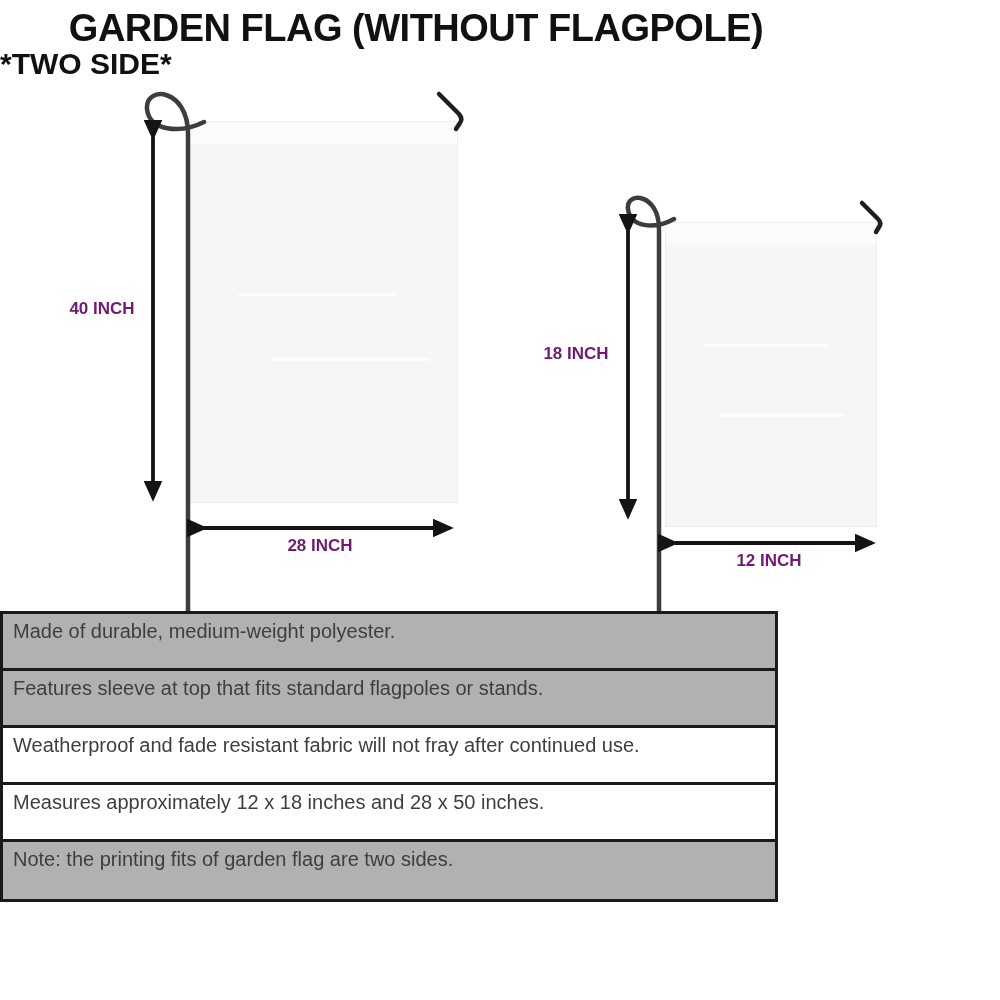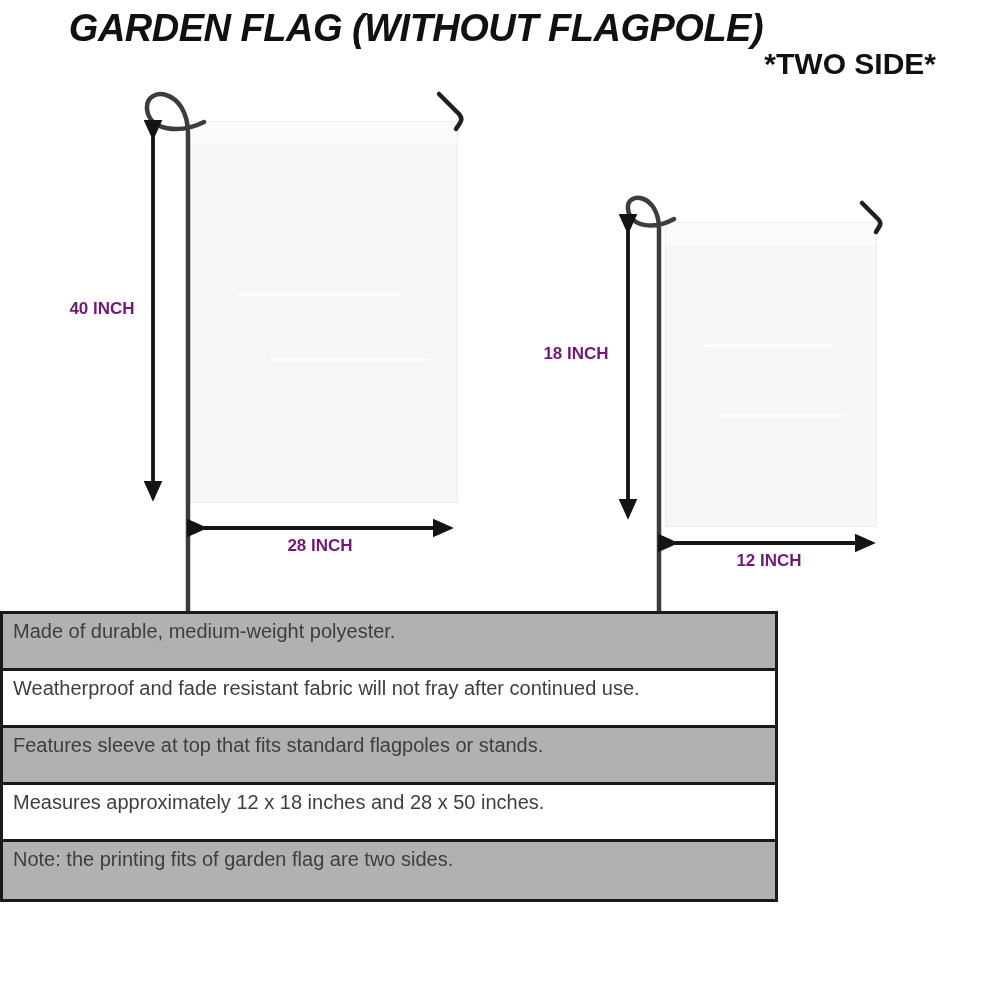--- a/index.html
+++ b/index.html
@@ -23,25 +23,24 @@
   }
   .stage{position:absolute;inset:0;}
 
   
   .title-line1{
     position:absolute;top:7px;left:0;width:832px;
     text-align:center;
     font-size:38px;font-weight:800;letter-spacing:-.5px;
     color:var(--ink);
     white-space:nowrap;
-    font-style:italic;
   }
   .title-line2{
     position:absolute;top:47px;left:0;width:936px;
-    text-align:right;
+    text-align:left;
     font-size:30px;font-weight:800;letter-spacing:0;
     color:var(--ink);
     white-space:nowrap;
   }
 
   
   .flag{
     position:absolute;
     background:var(--flag-fill);
     border:1px solid rgba(0,0,0,0.035);
@@ -137,25 +136,25 @@
 
   <div class="dim-label label-40">40 INCH</div>
   <div class="dim-label label-28">28 INCH</div>
   <div class="dim-label label-18">18 INCH</div>
   <div class="dim-label label-12">12 INCH</div>
 
   <div class="feature-panel">
     <div class="feature-row gray">
       <span>Made of durable, medium-weight polyester.</span>
     </div>
+    <div class="feature-row gray">
+      <span>Features sleeve at top that fits standard flagpoles or stands.</span>
+    </div>
     <div class="feature-row">
       <span>Weatherproof and fade resistant fabric will not fray after continued use.</span>
-    </div>
-    <div class="feature-row gray">
-      <span>Features sleeve at top that fits standard flagpoles or stands.</span>
     </div>
     <div class="feature-row">
       <span>Measures approximately 12 x 18 inches and 28 x 50 inches.</span>
     </div>
     <div class="feature-row gray">
       <span>Note: the printing fits of garden flag are two sides.</span>
     </div>
   </div>
 
 </div>

